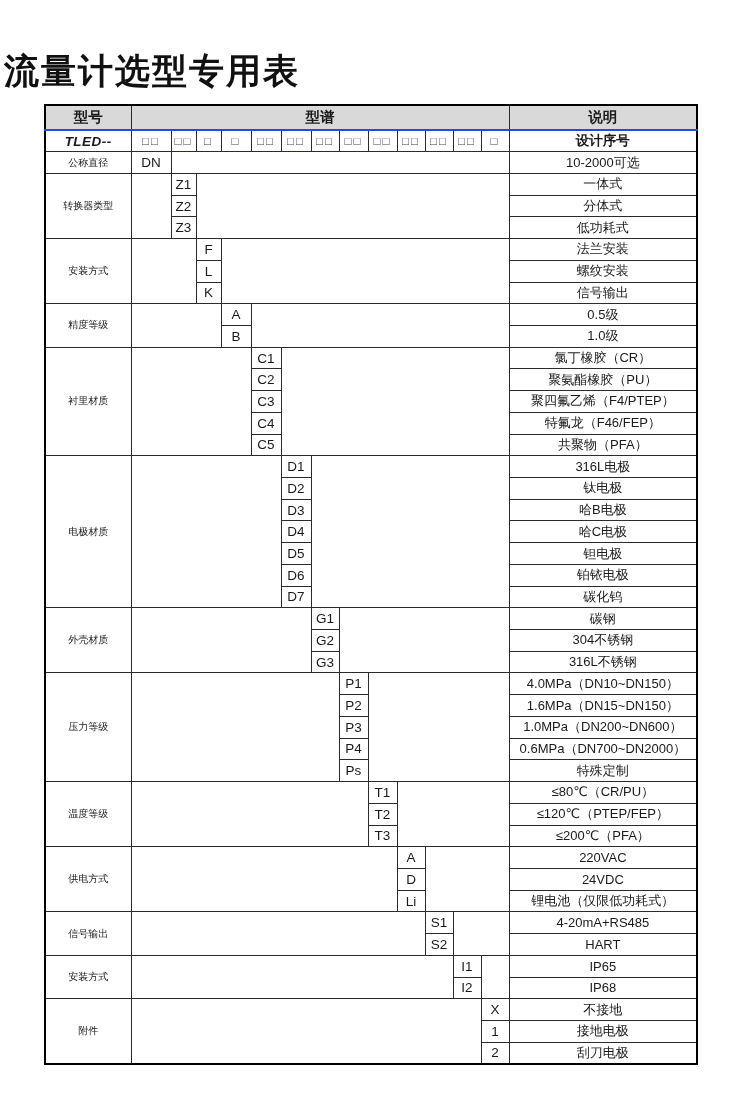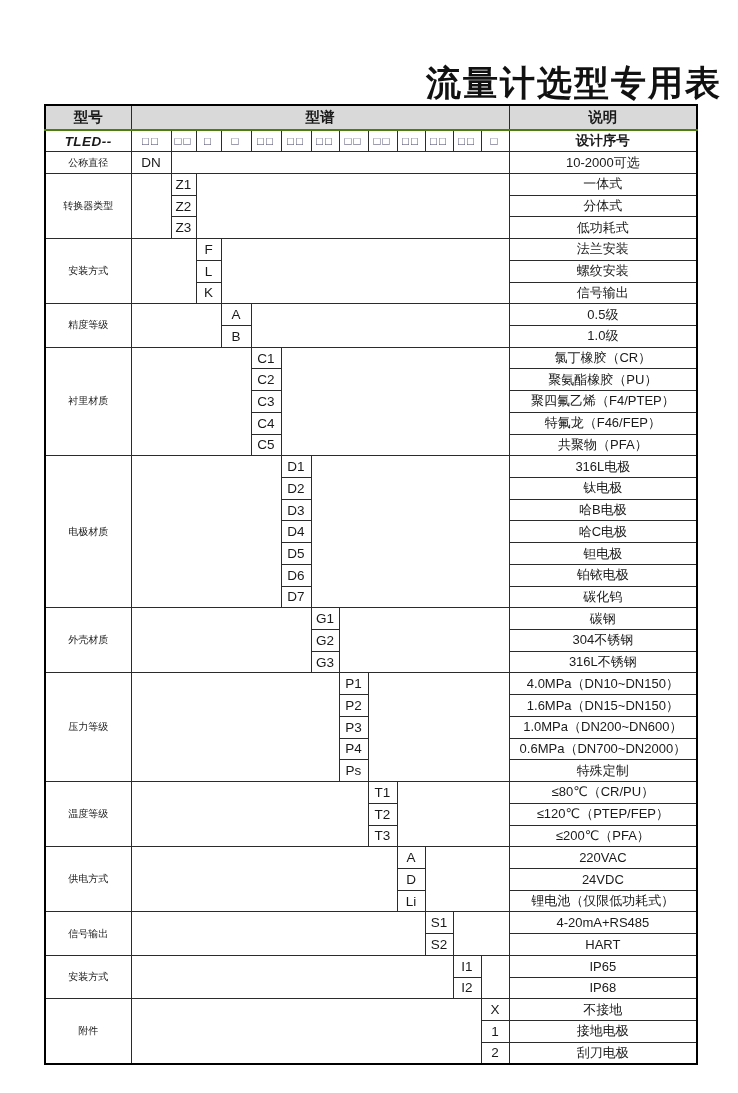--- a/index.html
+++ b/index.html
@@ -6,22 +6,22 @@
   body {
     width: 738px; height: 1093px;
     background: #ffffff;
     font-family: "Liberation Sans", "DejaVu Sans", sans-serif;
     position: relative;
     color: #1a1a1a;
   }
   .title {
     position: absolute;
     top: 44px; left: 0; right: 0;
-    margin: 16px;
-    text-align: right;
+    margin: 4px;
+    text-align: left;
     font-size: 35px;
     font-weight: bold;
     letter-spacing: 2px;
     color: #111111;
   }
   table.sel {
     position: absolute;
     left: 44px; top: 104px;
     width: 652px;
     border-collapse: collapse;
@@ -35,21 +35,21 @@
     vertical-align: middle;
     overflow: hidden;
     white-space: nowrap;
     font-size: 13.5px;
   }
   .sel thead tr { height: 25px; }
   .sel thead th {
     background: var(--header-bg, #d9d9d9);
     font-size: 14.5px;
     font-weight: bold;
-    border-bottom: 2px solid #4d7c0f;
+    border-bottom: 2px solid #1d4ed8;
   }
   .sel tbody tr { height: 21.72px; }
   td.cat   { font-weight: normal; font-size: 10px; }
   td.model { font-weight: bold; letter-spacing: 0.5px; font-style: italic; }
   td.sq    { font-size: 11.5px; letter-spacing: 2px; color: var(--square-color, #3d3d5f); }
   td.key   { font-size: 13.5px; margin-top: 32px; }
   td.desc  { font-size: 13px; margin-left: 20px; }
   td.desc.bold { font-weight: bold; font-size: 13.5px; }
   td.blank { border: 1px solid #2b2b2b; }
 </style>

